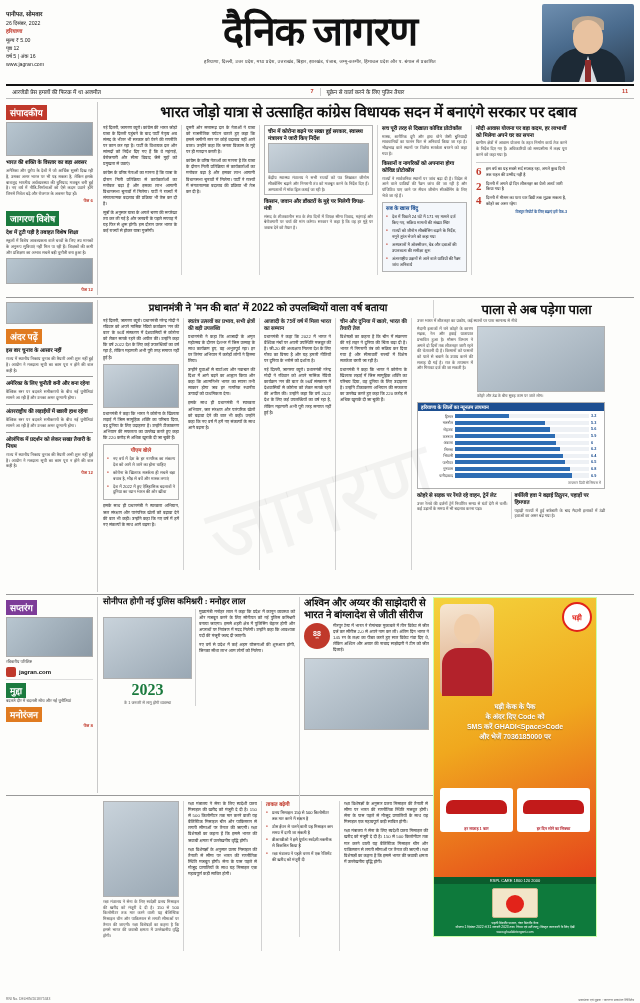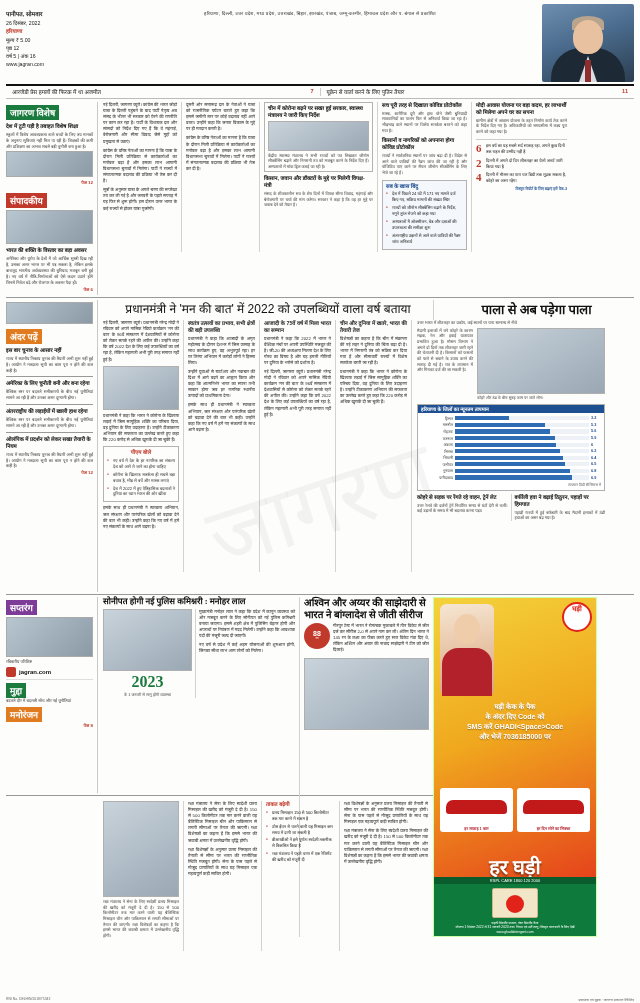--- a/index.html
+++ b/index.html
@@ -60,21 +60,21 @@
 
   .photo { background:linear-gradient(150deg,#c9d3db,#9aa8b4); border:1px solid #b0b0b0; position:relative; overflow:hidden; }
   .cap { font-size:3.9px; color:#444; line-height:1.3; padding:1px 0; }
 
   .boxed { border:1px solid #b3b3b3; padding:2px 3px; }
   .box-head { font-size:5.4px; font-weight:bold; line-height:1.25; margin-bottom:2px; }
   .mini { font-size:4.05px; line-height:1.4; text-align:justify; color:#333; }
 
   
   .corona-head { font-size:17px; text-align:center; padding:3px 0 2px; }
-  .sub-head { font-size:12px; font-weight:normal; text-align:center; padding-bottom:3px; }
+  .sub-head { font-size:10px; font-weight:bold; text-align:center; padding-bottom:3px; }
 
   
   .bullets { font-size:4.1px; line-height:1.45; }
   .bullets div { position:relative; padding-left:6px; margin-bottom:2px; }
   .bullets div:before { content:"●"; position:absolute; left:0; top:0; font-size:3.2px; color:#c0392b; }
 
   
   .chart-box { border:1px solid #b0b0b0; padding:3px; background:#fff; }
   .chart-title { font-size:5px; font-weight:bold; background:#1d4f91; color:#fff; padding:1px 3px; margin:-3px -3px 3px -3px; }
   .bar-row { display:flex; align-items:center; font-size:3.8px; margin-bottom:1.6px; }
@@ -85,21 +85,21 @@
   .chart-legend { font-size:3.6px; color:#555; margin-top:2px; text-align:right; }
 
   
   .numlist { font-size:4.1px; line-height:1.4; }
   .numlist .item { display:flex; margin-bottom:3px; }
   .numlist .n { color:#c0392b; font-family:"Liberation Serif",serif; font-weight:bold; font-size:11px; line-height:1; width:10px; flex:0 0 10px; }
 
   
   .ad { position:relative; border:1px solid #cfa; overflow:hidden;
         background:linear-gradient(160deg,#f4d23c 0%,#f0a81e 40%,#e2231a 100%); color:#fff; }
-  .ad-badge { position:absolute; right:4px; top:4px; width:30px; height:30px; border-radius:50%; background:#fff; border:2px solid #e2231a; display:flex; align-items:flex-start; justify-content:center; color:#e2231a; font-weight:bold; font-size:7px; font-family:"Liberation Serif",serif; }
+  .ad-badge { position:absolute; right:4px; top:4px; width:30px; height:30px; border-radius:50%; background:#fff; border:2px solid #e2231a; display:flex; align-items:center; justify-content:center; color:#e2231a; font-weight:bold; font-size:7px; font-family:"Liberation Serif",serif; }
   .ad-lady { position:absolute; left:6px; top:6px; width:54px; height:92px; border-radius:6px; background:linear-gradient(170deg,#f6e6d2,#d9a27a); }
   .ad-lady:after{ content:""; position:absolute; left:50%; top:10px; transform:translateX(-50%); width:26px;height:30px;border-radius:50%;background:#f0cdaa;}
   .ad-lady:before{ content:""; position:absolute; left:50%; bottom:0; transform:translateX(-50%); width:50px;height:48px;border-radius:16px 16px 0 0;background:#b3222b;}
   .ad-text { position:absolute; left:6px; right:6px; top:104px; text-align:center; font-size:7px; font-weight:bold; line-height:1.45; text-shadow:0 1px 1px rgba(0,0,0,.35); }
   .ad-big { position:absolute; left:0; right:0; bottom:58px; text-align:center; font-family:"Liberation Serif",serif; font-weight:bold; font-size:20px; color:#fff; text-shadow:0 2px 2px rgba(0,0,0,.45); line-height:1.05; }
   .ad-cars { position:absolute; left:6px; right:6px; bottom:104px; height:44px; display:flex; gap:4px; }
   .car { flex:1; background:#fff; border-radius:3px; position:relative; }
   .car:after { content:""; position:absolute; left:6px; right:6px; top:12px; height:14px; border-radius:7px 7px 3px 3px; background:#c21a1a; }
   .car-lab { position:absolute; bottom:1px; left:0; right:0; text-align:center; font-size:4px; color:#b3222b; font-weight:bold; }
   .ad-foot { position:absolute; left:0; right:0; bottom:0; height:52px; background:#0e7a3c; }
@@ -133,20 +133,21 @@
     <div class="mast-left">
       <div class="loc">पानीपत, सोमवार</div>
       <div>26 दिसंबर, 2022</div>
       <div class="red">हरियाणा</div>
       <div>मूल्य ₹ 5.00</div>
       <div>पृष्ठ 12</div>
       <div>वर्ष 5 | अंक 16</div>
       <div>www.jagran.com</div>
     </div>
     <div class="mast-center">
+      <div class="mast-title">दैनिक जागरण</div>
       <div class="mast-sub">हरियाणा, दिल्ली, उत्तर प्रदेश, मध्य प्रदेश, उत्तराखंड, बिहार, झारखंड, पंजाब, जम्मू-कश्मीर, हिमाचल प्रदेश और प. बंगाल से प्रकाशित</div>
     </div>
     <div class="mast-right">
       <div class="putin-body"></div>
       <div class="putin-shirt"></div>
       <div class="putin-tie"></div>
       <div class="putin-hair"></div>
       <div class="putin-head"></div>
     </div>
   </div>
@@ -159,36 +160,37 @@
     <div class="cell">
       <span>यूक्रेन से वार्ता करने के लिए पुतिन तैयार</span>
       <span class="pg">11</span>
     </div>
   </div>
 
   <div class="band lead-area" style="height:196px;">
 
     <div class="sidebar">
       <div class="sb-block">
+        <div class="sb-title">संपादकीय</div>
+        <div class="sb-img"></div>
+        <div class="sb-sub">भारत की शक्ति के विस्तार का बड़ा अवसर</div>
+        <div class="sb-text">अमेरिका और यूरोप के देशों में जो आर्थिक सुस्ती दिख रही है, उसका असर भारत पर भी पड़ सकता है, लेकिन इसके बावजूद भारतीय अर्थव्यवस्था की बुनियाद मजबूत बनी हुई है। नए वर्ष में नीति-निर्माताओं को ऐसे कदम उठाने होंगे जिनसे निवेश बढ़े और रोजगार के अवसर पैदा हों।</div>
+        <div class="pgref">पेज 6</div>
+      </div>
+      <div class="sb-block">
         <div class="sb-title green">जागरण विशेष</div>
         <div class="sb-sub">देश में टूटी पड़ी है तबाहत विशेष शिक्षा</div>
         <div class="sb-text">स्कूलों में विशेष आवश्यकता वाले बच्चों के लिए तय मानकों के अनुरूप सुविधाएं नहीं मिल पा रही हैं। शिक्षकों की कमी और प्रशिक्षण का अभाव सबसे बड़ी चुनौती बना हुआ है।</div>
         <div class="sb-img" style="height:26px"></div>
         <div class="pgref">पेज 12</div>
       </div>
-      <div class="sb-block">
-        <div class="sb-title">संपादकीय</div>
-        <div class="sb-img"></div>
-        <div class="sb-sub">भारत की शक्ति के विस्तार का बड़ा अवसर</div>
-        <div class="sb-text">अमेरिका और यूरोप के देशों में जो आर्थिक सुस्ती दिख रही है, उसका असर भारत पर भी पड़ सकता है, लेकिन इसके बावजूद भारतीय अर्थव्यवस्था की बुनियाद मजबूत बनी हुई है। नए वर्ष में नीति-निर्माताओं को ऐसे कदम उठाने होंगे जिनसे निवेश बढ़े और रोजगार के अवसर पैदा हों।</div>
-        <div class="pgref">पेज 6</div>
-      </div>
     </div>
 
     <div style="flex:1; padding-left:5px;">
+      <div class="hl lead-head">भारत जोड़ो यात्रा से उत्साहित कांग्रेस विधायक सदन में बनाएंगे सरकार पर दबाव</div>
       <div class="band" style="height:150px;">
         <div class="body-col" style="width:78px; padding-right:4px;">
           <p>नई दिल्ली, जागरण ब्यूरो। कांग्रेस की भारत जोड़ो यात्रा के दिल्ली पहुंचने के बाद पार्टी नेतृत्व अब संसद के भीतर भी सरकार को घेरने की रणनीति पर काम कर रहा है। पार्टी के विधायक दल और सांसदों को निर्देश दिए गए हैं कि वे महंगाई, बेरोजगारी और सीमा विवाद जैसे मुद्दों को प्रमुखता से उठाएं।</p>
           <p>कांग्रेस के वरिष्ठ नेताओं का मानना है कि यात्रा के दौरान मिली प्रतिक्रिया से कार्यकर्ताओं का मनोबल बढ़ा है और इसका लाभ आगामी विधानसभा चुनावों में मिलेगा। पार्टी ने राज्यों में संगठनात्मक बदलाव की प्रक्रिया भी तेज कर दी है।</p>
           <p>सूत्रों के अनुसार यात्रा के अगले चरण की रूपरेखा तय कर ली गई है और जनवरी के पहले सप्ताह में यह फिर से शुरू होगी। इस दौरान उत्तर भारत के कई राज्यों से होकर यात्रा गुजरेगी।</p>
         </div>
         <div class="body-col col-sep" style="width:78px; padding:0 4px;">
           <p>दूसरी ओर सत्तारूढ़ दल के नेताओं ने यात्रा को राजनीतिक पर्यटन बताते हुए कहा कि इससे जमीनी स्तर पर कोई बदलाव नहीं आने वाला। उन्होंने कहा कि जनता विकास के मुद्दे पर ही मतदान करती है।</p>
           <p>कांग्रेस के वरिष्ठ नेताओं का मानना है कि यात्रा के दौरान मिली प्रतिक्रिया से कार्यकर्ताओं का मनोबल बढ़ा है और इसका लाभ आगामी विधानसभा चुनावों में मिलेगा। पार्टी ने राज्यों में संगठनात्मक बदलाव की प्रक्रिया भी तेज कर दी है।</p>
         </div>
@@ -429,21 +431,21 @@
       <div class="sb-text">बदलते दौर में बदलती सोच और नई चुनौतियां</div>
       <div class="sb-title orange" style="margin-top:3px;">मनोरंजन</div>
       <div class="pgref">पेज 8</div>
     </div>
 
     <div style="flex:1;padding-left:5px;">
       <div class="band">
         <div style="width:196px;padding-right:4px;">
           <div class="hl" style="font-size:8.5px;line-height:1.15;">सोनीपत होगी नई पुलिस कमिश्नरी : मनोहर लाल</div>
           <div class="band" style="margin-top:2px;">
-            <div style="width:92px;padding-right:3px;">
+            <div style="width:92px;padding-right:3px;margin-top:8px;">
               <div class="photo" style="height:62px;"></div>
               <div style="text-align:center;margin-top:2px;">
                 <span class="hl" style="font-size:16px;color:#1b7a3e;">2023</span>
                 <div class="cap">के 1 जनवरी से लागू होगी व्यवस्था</div>
               </div>
             </div>
             <div class="body-col col-sep" style="flex:1;padding-left:3px;">
               <p>मुख्यमंत्री मनोहर लाल ने कहा कि प्रदेश में कानून व्यवस्था को और मजबूत करने के लिए सोनीपत को नई पुलिस कमिश्नरी बनाया जाएगा। इससे शहरी क्षेत्र में पुलिसिंग बेहतर होगी और अपराधों पर नियंत्रण में मदद मिलेगी। उन्होंने कहा कि आवश्यक पदों की मंजूरी जल्द दी जाएगी।</p>
               <p>नए वर्ष से प्रदेश में कई अहम योजनाओं की शुरुआत होगी, जिनका सीधा लाभ आम लोगों को मिलेगा।</p>
             </div>
@@ -479,21 +481,20 @@
           </div>
           <div class="ad-cars">
             <div class="car">
                 <div class="car-lab">हर सप्ताह 1 कार</div>
               </div>
             <div class="car">
                 <div class="car-lab">हर दिन सोने का सिक्का</div>
               </div>
           </div>
           <div class="ad-big">
-            <div>हर घड़ी</div>
           </div>
           <div class="ad-care">
             <span>RSPL CARE 1800 120 2000</span>
           </div>
           <div class="ad-foot">
             <div class="ad-pack"></div>
             <div class="ad-fine">
               <span>पहली डिटर्जेंट पाउडर, नंबर डिटर्जेंट केक</span><br>
               <span>योजना 1 दिसंबर 2022 से 31 जनवरी 2023 तक। नियम एवं शर्तें लागू। विस्तृत जानकारी के लिए देखें www.ghadidetergent.com</span>
             </div>

